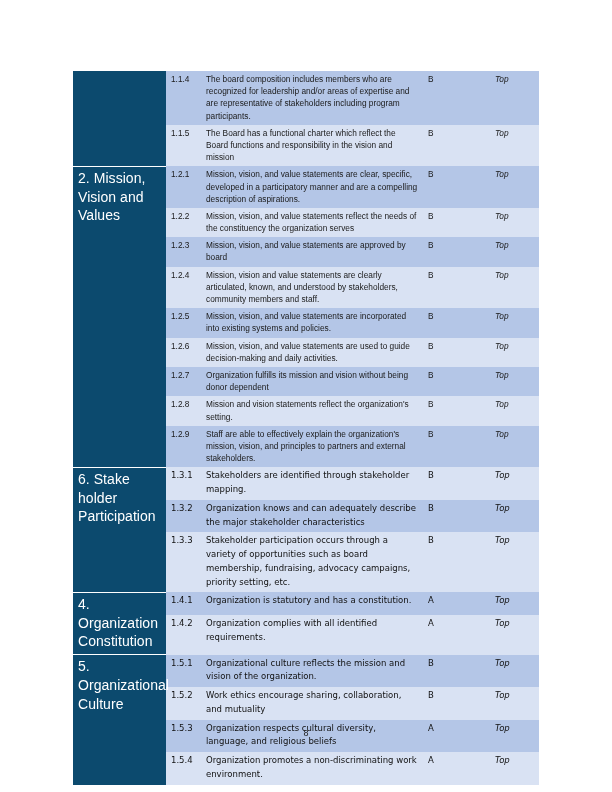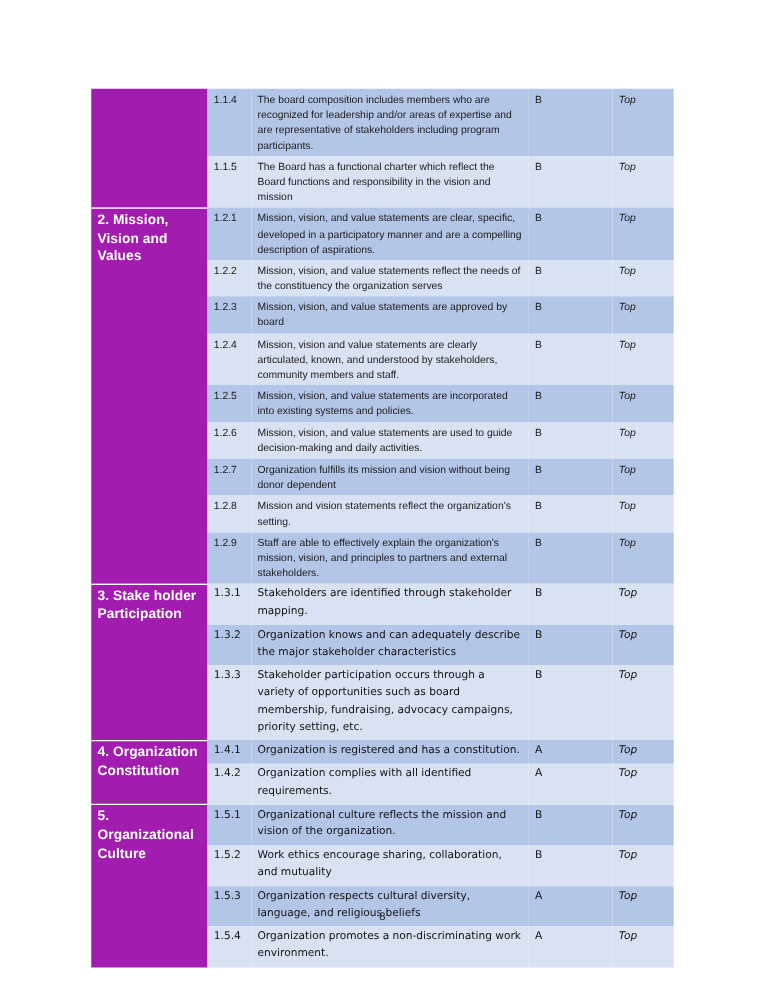--- a/index.html
+++ b/index.html
@@ -44,24 +44,24 @@
 
   
   col.c-section { width: 93px; }
   col.c-id      { width: 35px; }
   col.c-desc    { width: 222px; }
   col.c-rating  { width: 67px; }
   col.c-level   { width: 49px; }
 
   
   td.section {
-    background: #a21caf;
+    background: #0c4a6e;
     color: #ffffff;
-    font-weight: bold;
-    font-size: 11px;
+    font-weight: normal;
+    font-size: 14px;
     line-height: 1.34;
     padding: 4px 6px 4px 7px;
     letter-spacing: 0.05px;
   }
   td.section.blank { color: transparent; }
   td.section.sep { border-top: 1.2px solid #ffffff; }
 
   
   td.id, td.desc, td.rating, td.level {
     border-top: 1px solid #ffffff;
@@ -207,42 +207,42 @@
             <td class="rating">B</td>
             <td class="level">Top</td>
           </tr>
           <tr class="fontA shade-dark">
             <td class="id">1.2.9</td>
             <td class="desc">Staff are able to effectively explain the organization's mission, vision, and principles to partners and external stakeholders.</td>
             <td class="rating">B</td>
             <td class="level">Top</td>
           </tr>
           <tr class="fontB shade-light">
-            <td class="section sep" rowspan="3">3. Stake holder Participation</td>
+            <td class="section sep" rowspan="3">6. Stake holder Participation</td>
             <td class="id">1.3.1</td>
             <td class="desc">Stakeholders are identified through stakeholder mapping.</td>
             <td class="rating">B</td>
             <td class="level">Top</td>
           </tr>
           <tr class="fontB shade-dark">
             <td class="id">1.3.2</td>
             <td class="desc">Organization knows and can adequately describe the major stakeholder characteristics</td>
             <td class="rating">B</td>
             <td class="level">Top</td>
           </tr>
           <tr class="fontB shade-light">
             <td class="id">1.3.3</td>
             <td class="desc">Stakeholder participation occurs through a variety of opportunities such as board membership, fundraising, advocacy campaigns, priority setting, etc.</td>
             <td class="rating">B</td>
             <td class="level">Top</td>
           </tr>
           <tr class="fontB shade-dark">
             <td class="section sep" rowspan="2">4. Organization Constitution</td>
             <td class="id">1.4.1</td>
-            <td class="desc">Organization is registered and has a constitution.</td>
+            <td class="desc">Organization is statutory and has a constitution.</td>
             <td class="rating">A</td>
             <td class="level">Top</td>
           </tr>
           <tr class="fontB shade-light">
             <td class="id">1.4.2</td>
             <td class="desc">Organization complies with all identified requirements.</td>
             <td class="rating">A</td>
             <td class="level">Top</td>
           </tr>
           <tr class="fontB shade-dark">

